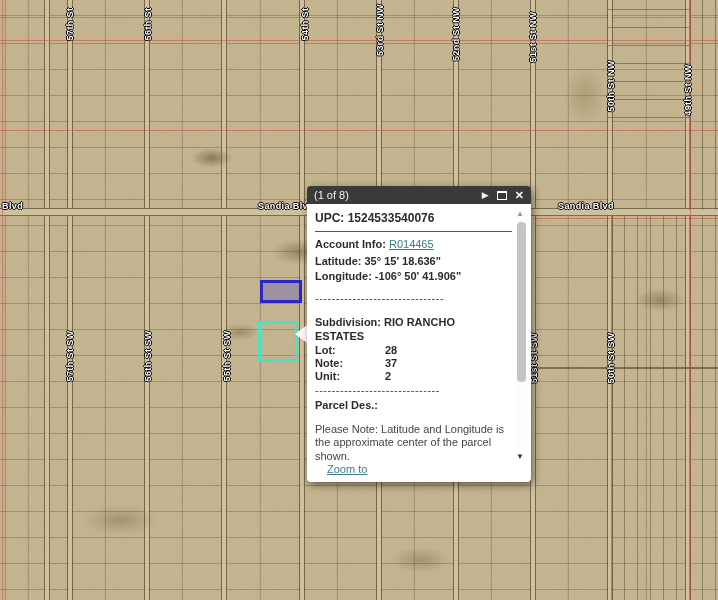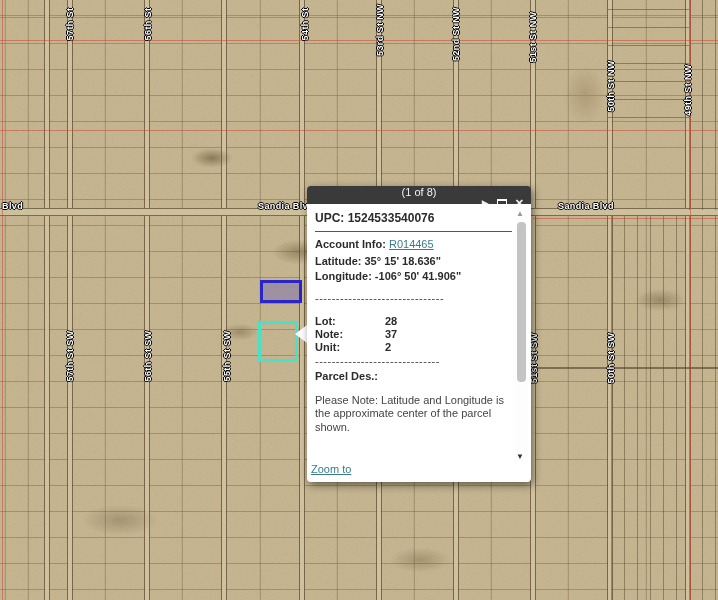--- a/index.html
+++ b/index.html
@@ -45,21 +45,21 @@
     border:3px solid #2b24c9;background:rgba(60,55,200,.28);z-index:10;}
   .parcel-highlight{position:absolute;left:258px;top:321px;width:34px;height:35px;
     border:3px solid #46e2c9;z-index:10;}
 
   
   .pointer{position:absolute;left:295px;top:325px;width:0;height:0;z-index:49;
     border-top:9px solid transparent;border-bottom:9px solid transparent;border-right:12px solid #fff;}
   .popup{position:absolute;left:307px;top:186px;width:224px;height:296px;z-index:50;
     box-shadow:2px 3px 8px rgba(0,0,0,.5);border-radius:4px;font-size:11px;color:#2b2b2b;}
   .popup-header{height:18px;background:#3a3a3a;border-radius:4px 4px 0 0;color:#f2f2f2;
-    display:flex;align-items:center;padding:0 7px;flex-direction:column;}
+    display:flex;align-items:center;padding:0 7px;}
   .popup-title{font-size:11px;}
   .hdr-btns{margin-left:auto;display:flex;align-items:center;gap:8px;}
   .btn-next{font-size:9px;cursor:pointer;line-height:1;}
   .btn-max{cursor:pointer;display:inline-block;}
   .max-glyph{display:block;width:8px;height:6px;border:1px solid #fff;border-top:2px solid #fff;}
   .btn-close{font-size:11px;font-weight:bold;cursor:pointer;line-height:1;}
   .popup-body{position:absolute;top:18px;left:0;right:0;bottom:0;background:#fff;border-radius:0 0 4px 4px;}
   .popup-scroll{position:absolute;top:4px;left:8px;width:197px;height:256px;overflow:hidden;line-height:13.5px;}
   .upc{font-size:12px;font-weight:bold;margin-top:4px;}
   .popup-scroll hr{border:none;border-top:1px solid #555;margin:5px 0 6px 0;width:197px;}
@@ -70,21 +70,21 @@
   .subdiv{font-weight:bold;width:160px;line-height:14px;margin-bottom:1px;}
   .kv{display:flex;font-weight:bold;line-height:13px;}
   .kv .k{width:70px;}
   .dashes2{color:#444;letter-spacing:.5px;margin:1px 0 2px 0;}
   .tract,.pdes{font-weight:bold;line-height:13.5px;}
   .note{color:#444;margin-top:10px;line-height:13.5px;}
   .scrollbar{position:absolute;top:5px;right:3px;width:13px;height:252px;background:#fdfdfd;}
   .sb-up{position:absolute;top:0;left:1px;font-size:8px;color:#999;cursor:pointer;}
   .sb-down{position:absolute;bottom:0;left:1px;font-size:8px;color:#333;cursor:pointer;}
   .sb-thumb{position:absolute;top:13px;left:2px;width:9px;height:160px;background:#c4c4c4;border-radius:4px;cursor:pointer;}
-  .popup-footer{position:absolute;left:4px;bottom:3px;height:16px;margin-top:20px;}
+  .popup-footer{position:absolute;left:20px;bottom:3px;height:16px;margin-top:20px;}
 </style>
 </head>
 <body>
 
 <div class="screen">
   <div class="map-base"></div>
   <div class="sandia-road"></div>
   <div class="cross-street"></div>
   <div class="ladder-top"></div>
   <div class="dense-right-top"></div>
@@ -144,20 +144,21 @@
         <hr>
         <div class="acct">
           <span>Account Info:</span>
           <a>R014465</a>
         </div>
         <div class="latlong">
           <div>Latitude: 35° 15' 18.636"</div>
           <div>Longitude: -106° 50' 41.906"</div>
         </div>
         <div class="dashes">-------------------------------</div>
+        <div class="subdiv">Subdivision: RIO RANCHO ESTATES</div>
         <div class="kv">
           <span class="k">Lot:</span>
           <span class="v">28</span>
         </div>
         <div class="kv">
           <span class="k">Note:</span>
           <span class="v">37</span>
         </div>
         <div class="kv">
           <span class="k">Unit:</span>

